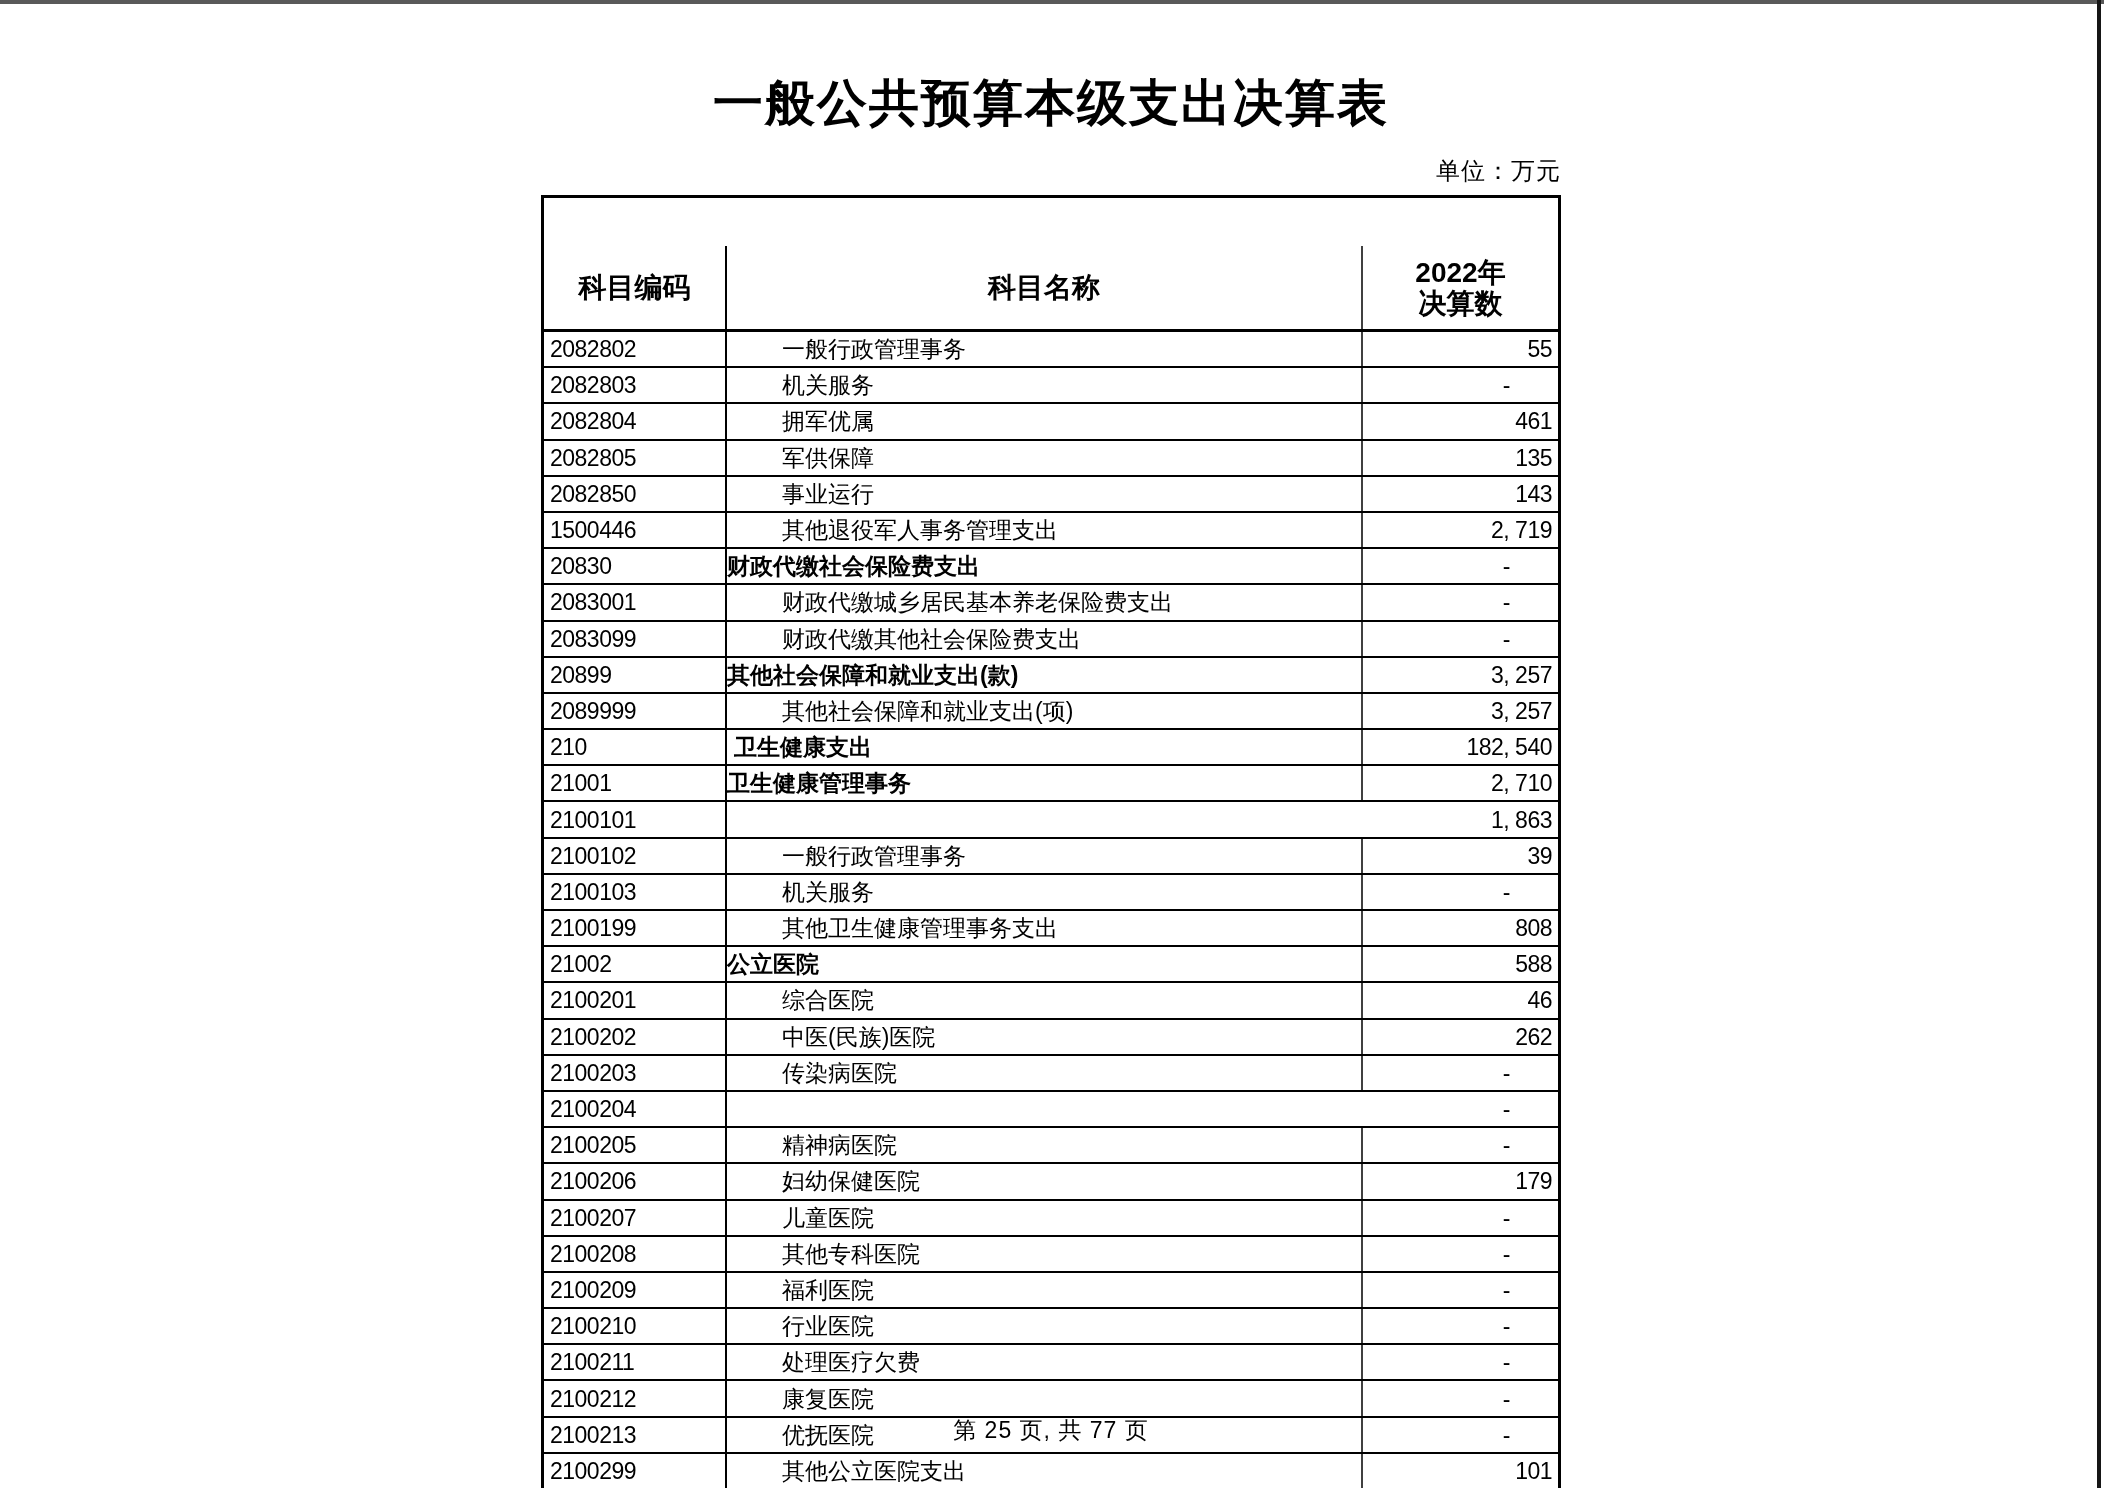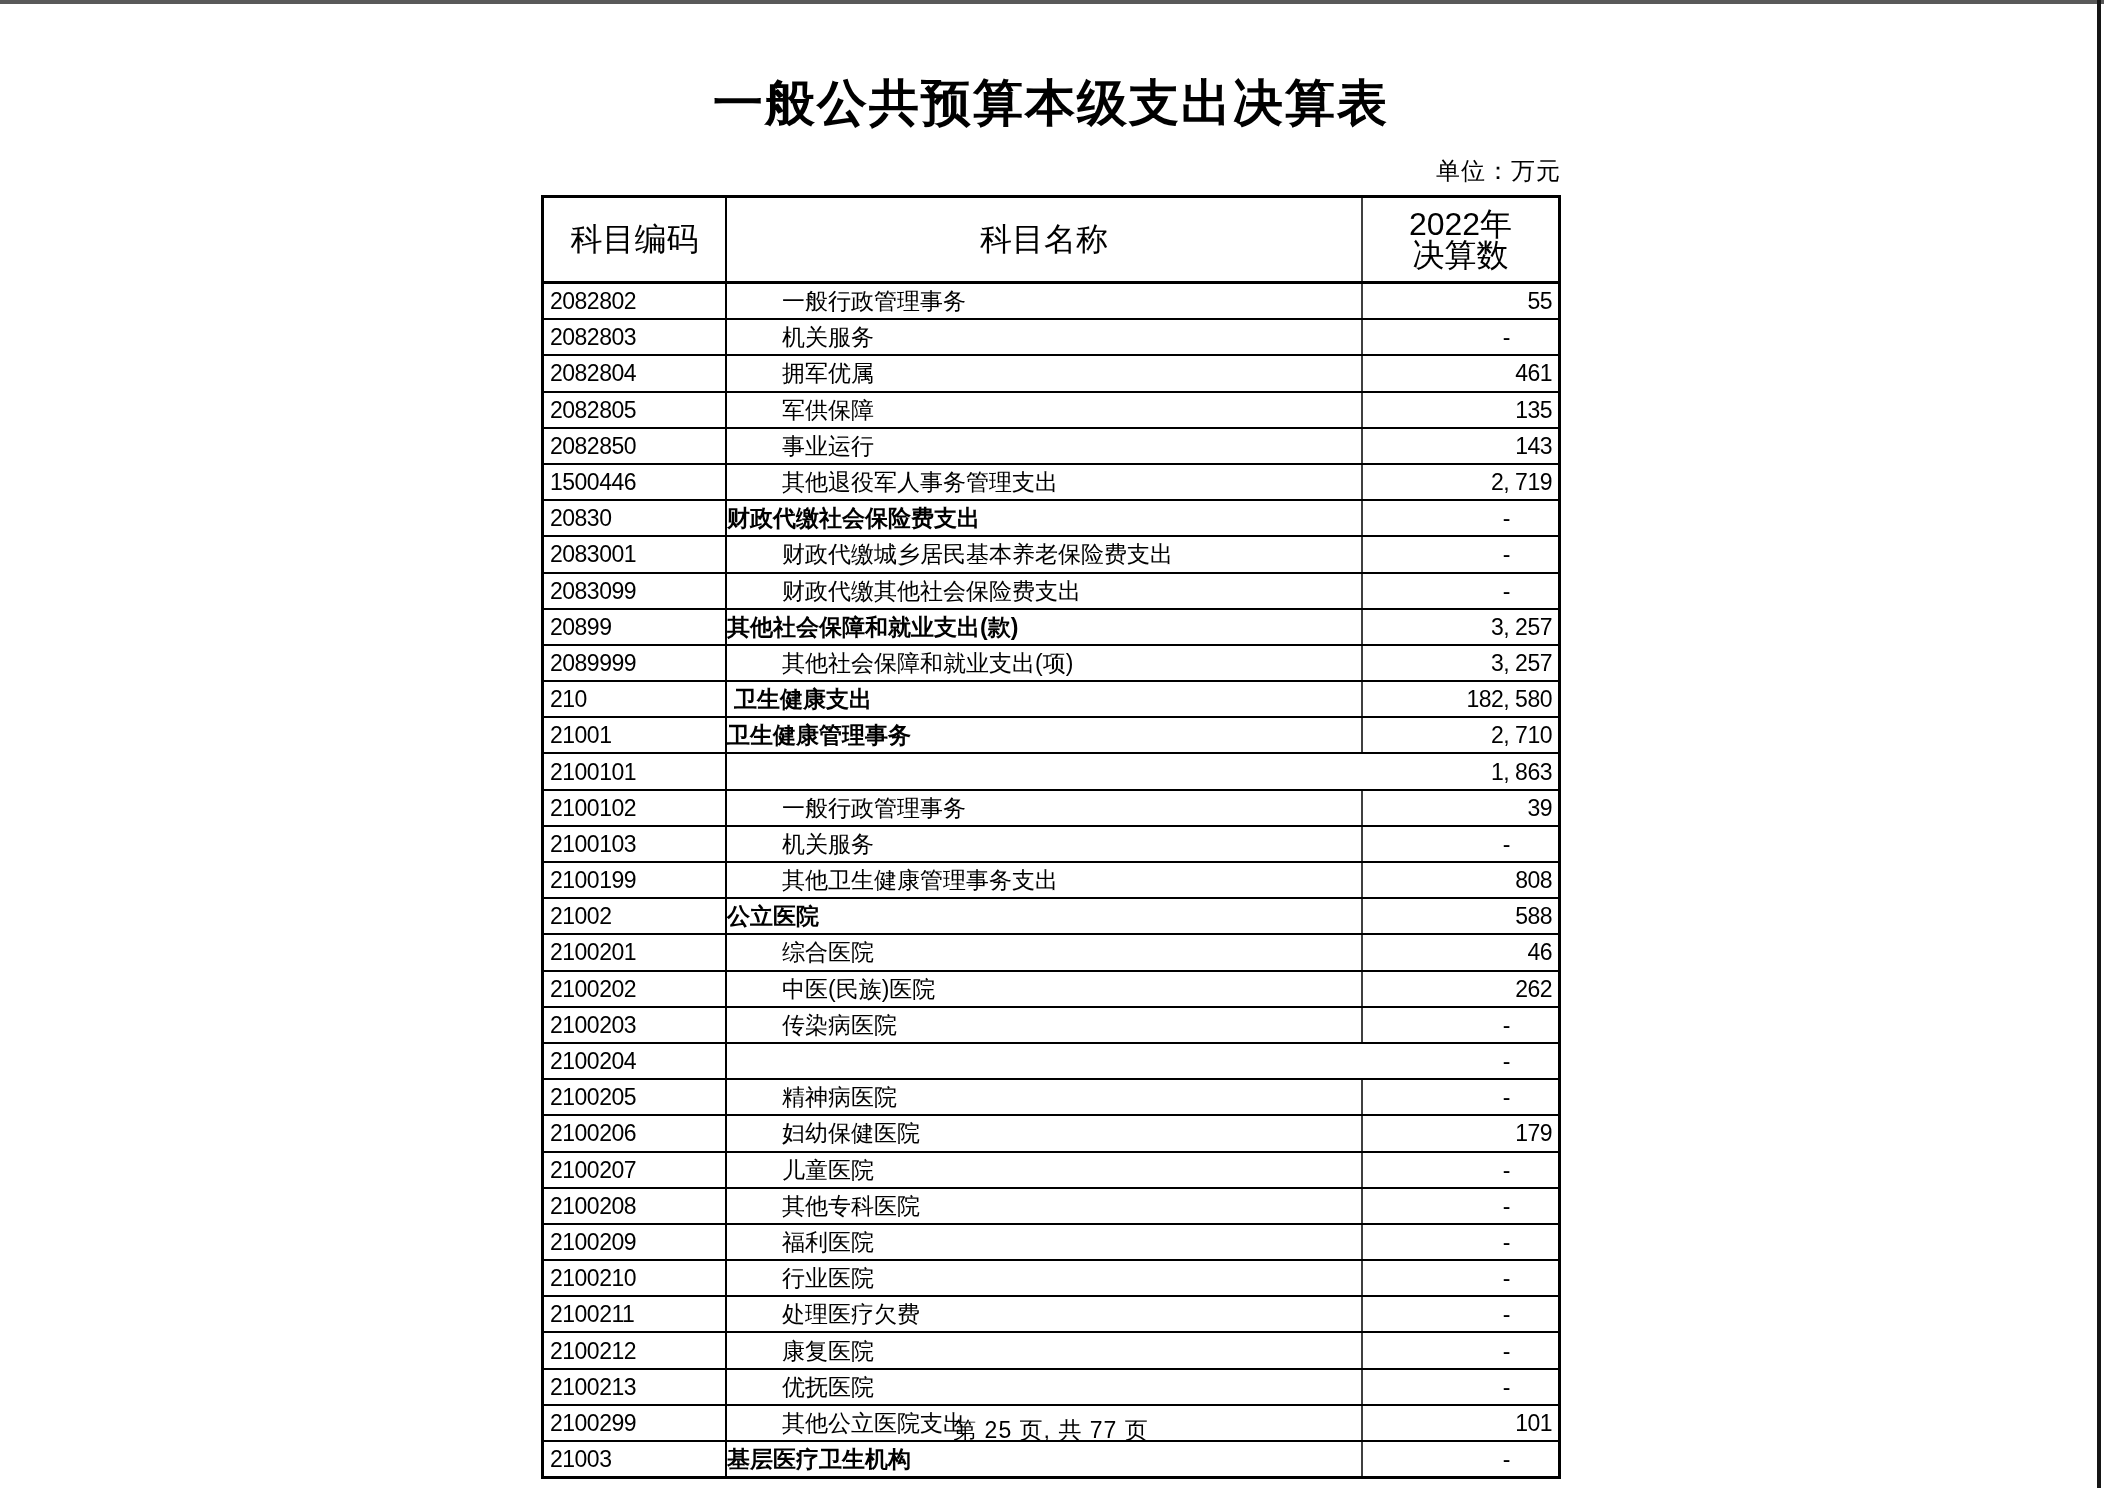--- a/index.html
+++ b/index.html
@@ -35,22 +35,23 @@
   .budget-table {
     position: absolute; top: 195px; left: 541px; width: 1020px;
     border: 3px solid #000000;
     box-sizing: border-box;
     background: #ffffff;
   }
   .thead {
     display: flex;
     height: 83px;
     border-bottom: 3px solid #000000;
-    font-weight: normal;
-    font-size: 32px;
+    font-weight: bold;
+    font-size: 28px;
+    margin-top: 48px;
   }
   .th {
     box-sizing: border-box;
     display: flex; flex-direction: column;
     align-items: center; justify-content: center;
     text-align: center;
     line-height: 31px;
   }
   .col-code { width: 183px; border-right: 2px solid #000000; }
   .col-name { width: 636px; border-right: 2px solid #404040; }
@@ -160,21 +161,21 @@
           <div class="td col-amount amount-cell">3, 257</div>
         </div>
         <div class="trow">
           <div class="td col-code code-cell">2089999</div>
           <div class="td col-name name-cell lvl2">其他社会保障和就业支出(项)</div>
           <div class="td col-amount amount-cell">3, 257</div>
         </div>
         <div class="trow">
           <div class="td col-code code-cell">210</div>
           <div class="td col-name name-cell lvl0 bold">卫生健康支出</div>
-          <div class="td col-amount amount-cell">182, 580</div>
+          <div class="td col-amount amount-cell">182, 540</div>
         </div>
         <div class="trow">
           <div class="td col-code code-cell">21001</div>
           <div class="td col-name name-cell lvl1 bold">卫生健康管理事务</div>
           <div class="td col-amount amount-cell">2, 710</div>
         </div>
         <div class="trow">
           <div class="td col-code code-cell">2100101</div>
           <div class="td col-amount amount-cell">1, 863</div>
         </div>

